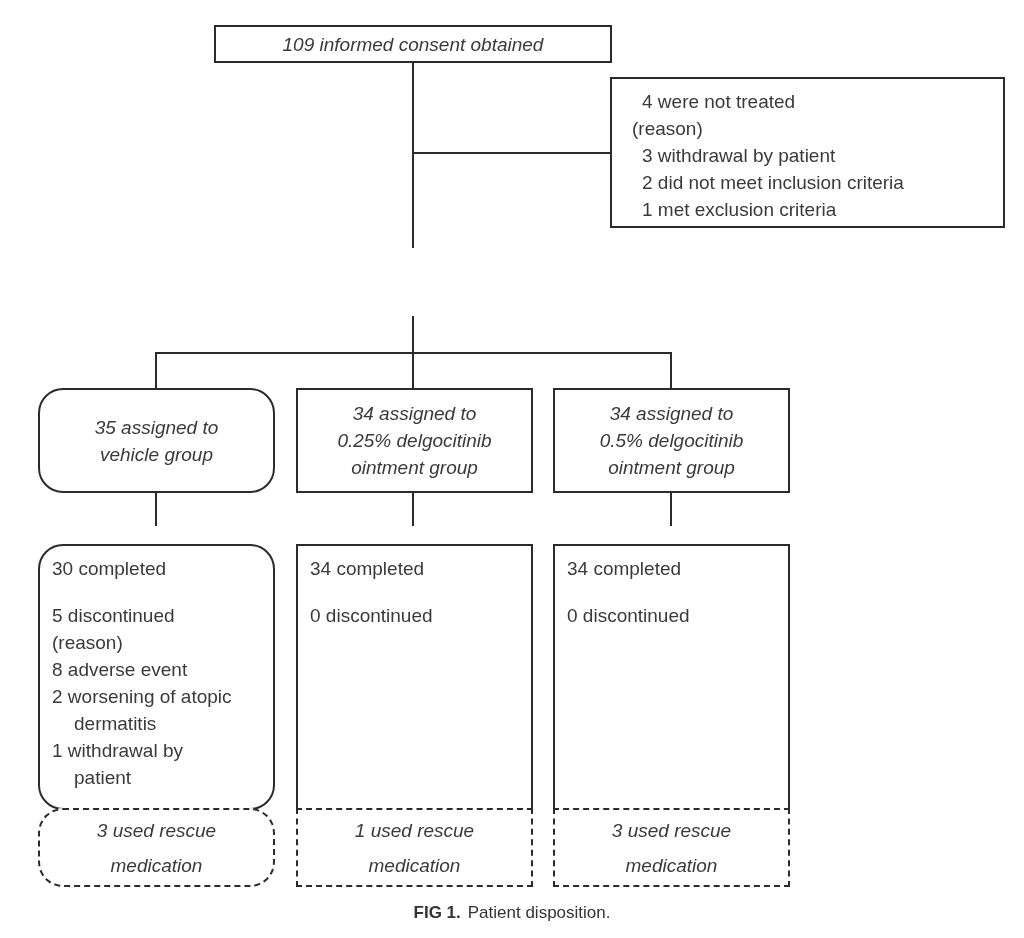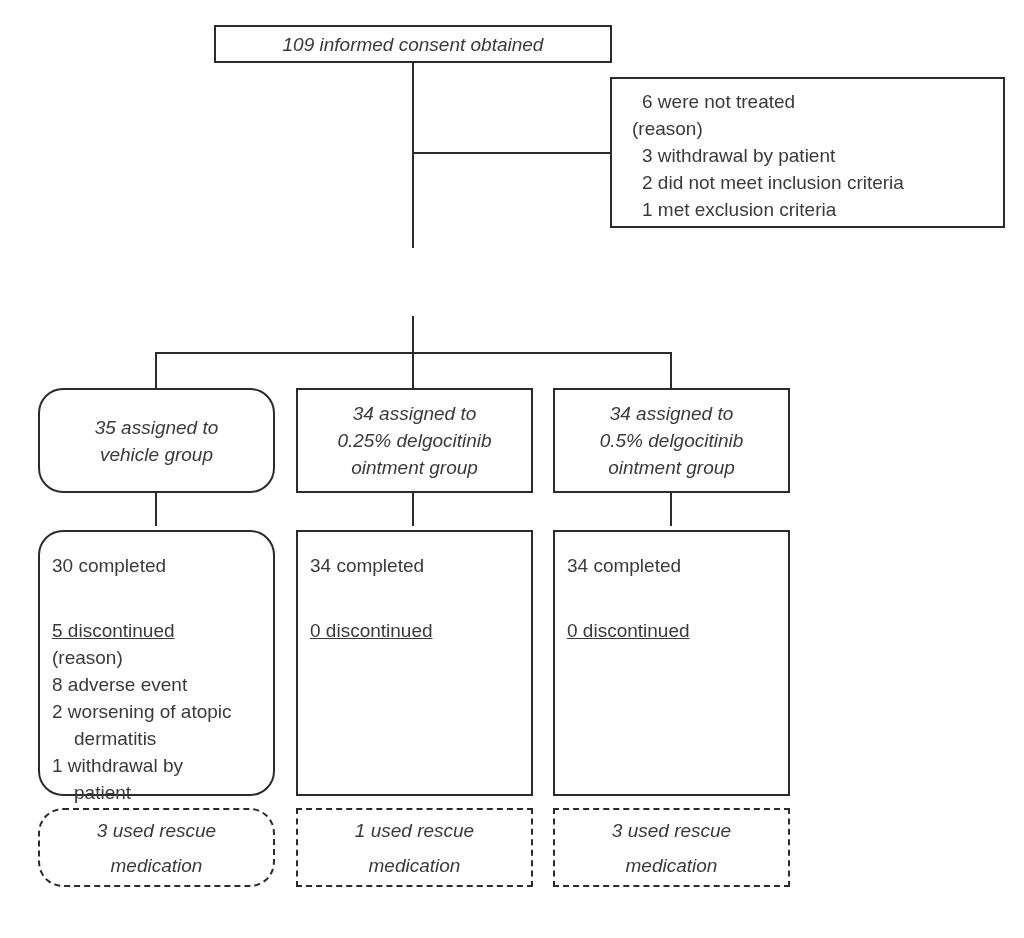--- a/index.html
+++ b/index.html
@@ -42,33 +42,33 @@
     position: absolute;
     background: #2b2b2b;
   }
   .conn.v { width: 2px; }
   .conn.h { height: 2px; }
 
   
   .tline { white-space: nowrap; }
   .num-indent { padding-left: 10px; }     
   .cont-indent { padding-left: 22px; }    
-  .gap-above { margin-top: 38px; text-decoration: underline; }        
+  .gap-above { margin-top: 20px; }        
 
   
   .consent-box     { left: 214px; top: 25px;  width: 398px; height: 38px; }
   .not-treated-box { left: 610px; top: 77px;  width: 395px; height: 151px; padding: 9px 8px 0 20px; }
   .randomized-box  { left: 222px; top: 248px; width: 383px; height: 68px; line-height: 30px; }
 
   .col-0 { left: 38px;  width: 237px; border-radius: 25px; }
   .col-1 { left: 296px; width: 237px; }
   .col-2 { left: 553px; width: 237px; }
 
   .assigned-box { top: 388px; height: 105px; }
-  .outcome-box  { top: 530px; height: 266px; padding: 20px 8px 0 12px; line-height: 27px; }
+  .outcome-box  { top: 544px; height: 266px; padding: 9px 8px 0 12px; line-height: 27px; }
   .rescue-box   { top: 808px; height: 79px; gap: 8px; }
 
   .caption {
     position: absolute;
     left: 0;
     top: 902px;
     width: 1024px;
     text-align: center;
     font-size: 17px;
     line-height: 22px;
@@ -92,21 +92,21 @@
   <div class="conn v" style="left:670px; top:352px; height:36px;"></div>
   <div class="conn v" style="left:155px; top:493px; height:33px;"></div>
   <div class="conn v" style="left:412px; top:493px; height:33px;"></div>
   <div class="conn v" style="left:670px; top:493px; height:33px;"></div>
 
   <div class="box centered consent-box">
     <div class="tline">109 informed consent obtained</div>
   </div>
 
   <div class="box leftalign not-treated-box">
-    <div class="tline num-indent">6 were not treated</div>
+    <div class="tline num-indent">4 were not treated</div>
     <div class="tline">(reason)</div>
     <div class="tline num-indent">3 withdrawal by patient</div>
     <div class="tline num-indent">2 did not meet inclusion criteria</div>
     <div class="tline num-indent">1 met exclusion criteria</div>
   </div>
 
 
   <div class="box centered assigned-box col-0">
     <div class="tline">35 assigned to</div>
     <div class="tline">vehicle group</div>
@@ -147,14 +147,17 @@
   </div>
   <div class="box centered dashed rescue-box col-1">
     <div class="tline">1 used rescue</div>
     <div class="tline">medication</div>
   </div>
   <div class="box centered dashed rescue-box col-2">
     <div class="tline">3 used rescue</div>
     <div class="tline">medication</div>
   </div>
 
+  <div class="caption">
+    <span class="cap-label">FIG 1.</span><span>Patient disposition.</span>
+  </div>
 
 </div>
 
 </body></html>

